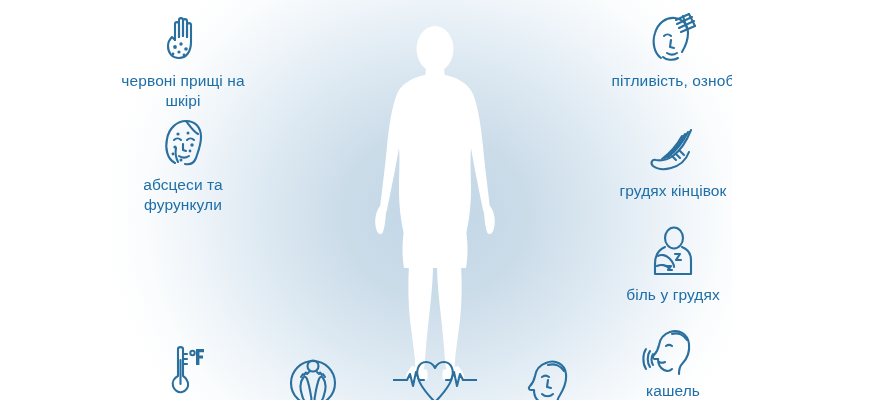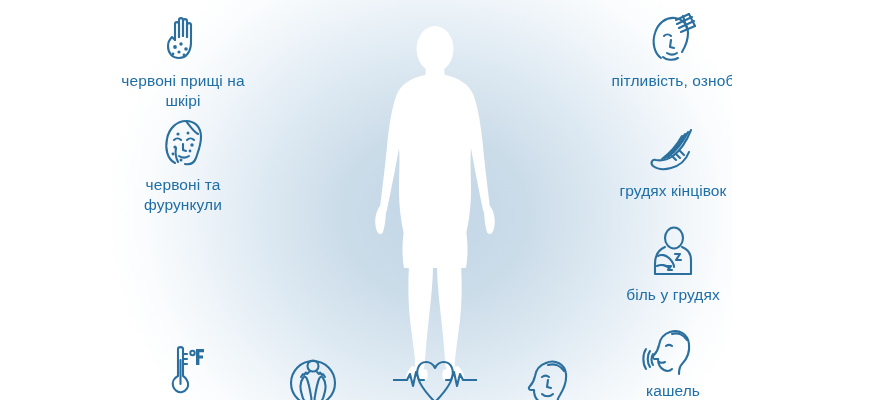--- a/index.html
+++ b/index.html
@@ -196,21 +196,21 @@
           <circle cx="24" cy="20" r="1.6"></circle>
           <circle cx="34" cy="19" r="1.5"></circle>
           <circle cx="21" cy="33" r="1.6"></circle>
           <circle cx="38" cy="31" r="1.7"></circle>
           <circle cx="27" cy="46" r="1.5"></circle>
           <circle cx="36" cy="37" r="1.4"></circle>
           <circle cx="19" cy="40" r="1.4"></circle>
         </g>
       </svg>
     </span>
-    <span class="label">червоні та
+    <span class="label">абсцеси та
 фурункули</span>
   </div>
 
 
   <div class="symptom s-left s-l4">
     <span class="icon-wrap">
       <svg width="54" height="50" viewBox="0 0 54 50" xmlns="http://www.w3.org/2000/svg">
         <g class="stroke-ic">
           <path d="M22,5 L22,32 C18,34 16,38 17,42 C18,46 22,49 26,48
                    C30,47 33,43 32,39 C31,36 29,33 27,32 L27,5

